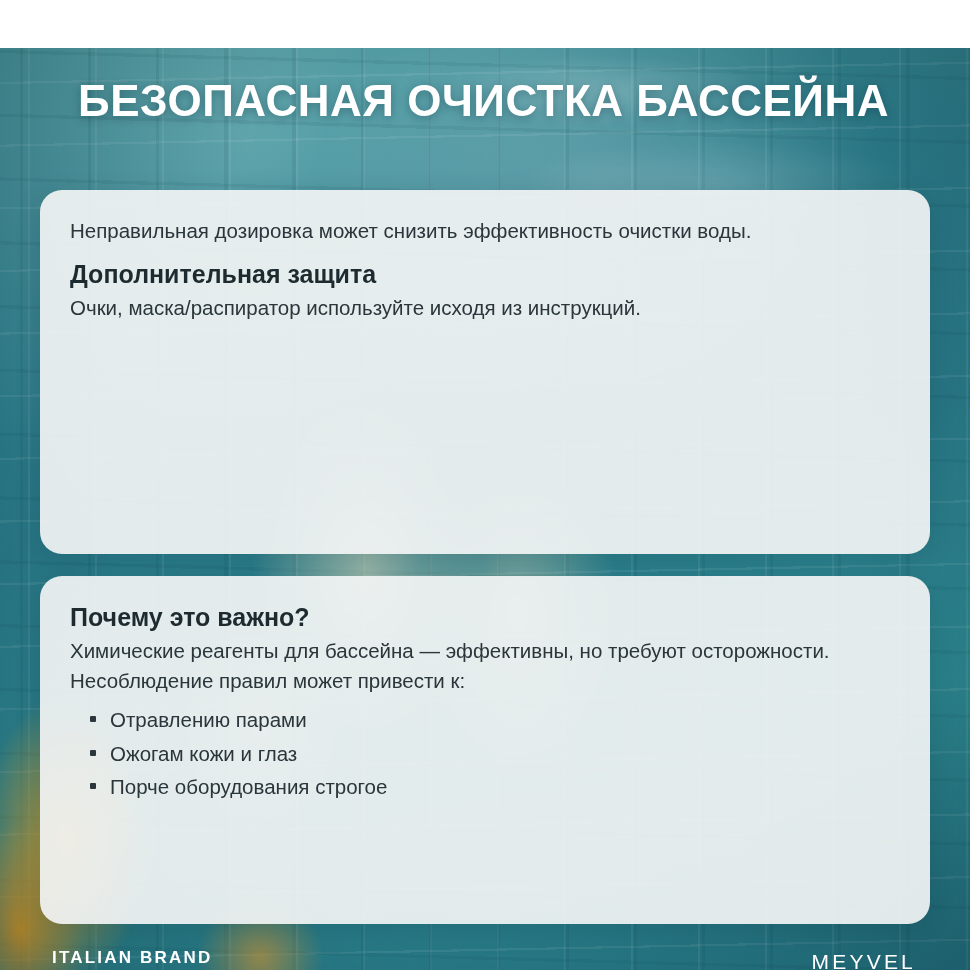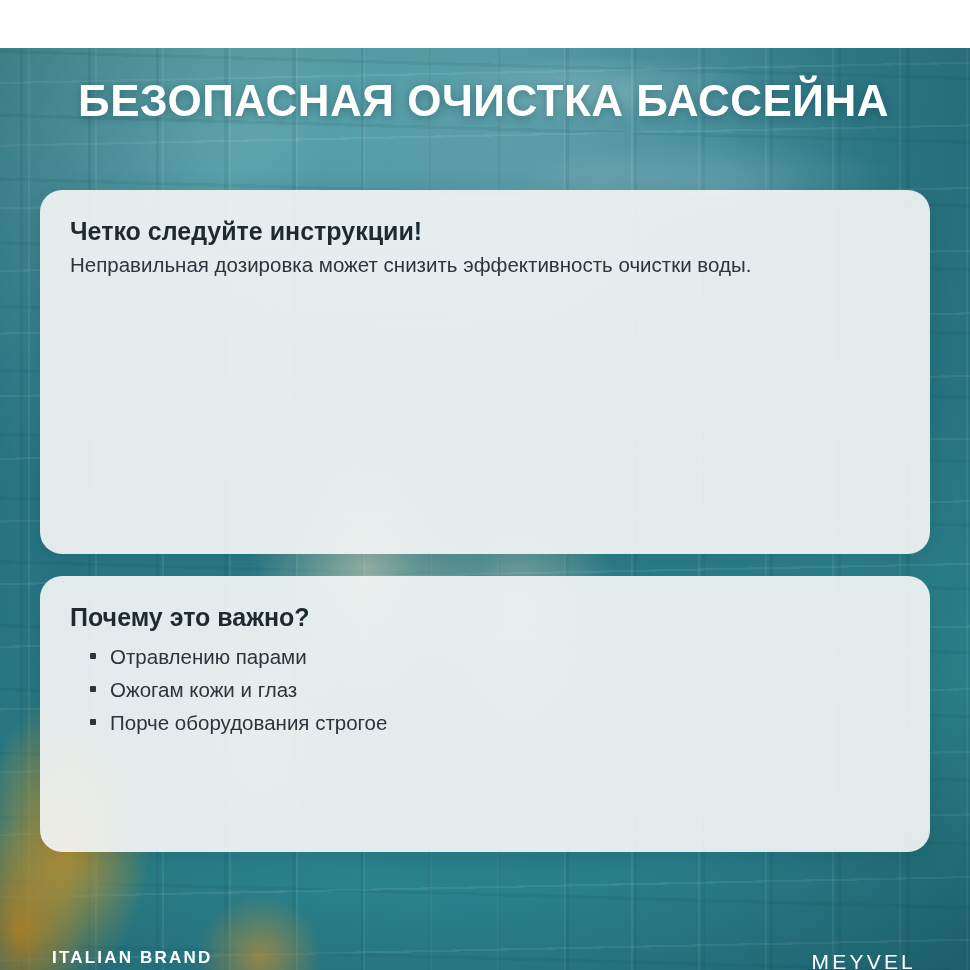--- a/index.html
+++ b/index.html
@@ -117,21 +117,21 @@
   .card {
     position: absolute;
     left: 40px;
     right: 40px;
     background: rgba(241,243,243,0.93);
     border-radius: 22px;
     padding: 26px 30px 22px 30px;
     box-shadow: 0 6px 26px rgba(0,30,45,0.16);
   }
   .card-top { top: 142px; height: 364px; }
-  .card-bottom { top: 528px; height: 276px; }
+  .card-bottom { top: 528px; height: 348px; }
 
   .sec-head {
     font-size: 25px;
     font-weight: 700;
     color: #1d2b30;
     line-height: 1.2;
     margin-bottom: 4px;
   }
   .sec-body {
     font-size: 20.5px;
@@ -210,32 +210,36 @@
     <div class="bg-vignette"></div>
   </div>
 
   <div class="header">
     <h1 class="title">БЕЗОПАСНАЯ ОЧИСТКА БАССЕЙНА</h1>
   </div>
 
   <div class="card card-top">
 
     <div class="block">
-      <div class="sec-head">Четко следуйте инструкции!</div>
       <div class="sec-body">Неправильная дозировка может снизить эффективность очистки воды.</div>
     </div>
 
 
+    <div class="block">
+      <div class="sec-head">Дополнительная защита</div>
+      <div class="sec-body">Очки, маска/распиратор используйте исходя из инструкций.</div>
+    </div>
 
   </div>
 
   <div class="card card-bottom">
 
     <div class="block">
       <div class="sec-head">Почему это важно?</div>
+      <div class="sec-body">Химические реагенты для бассейна — эффективны, но требуют осторожности. Несоблюдение правил может привести к:</div>
       <ul class="bullets">
         <li>Отравлению парами</li>
         <li>Ожогам кожи и глаз</li>
         <li>Порче оборудования строгое</li>
       </ul>
     </div>
 
     <div class="gap"></div>
 
     <div class="block">

